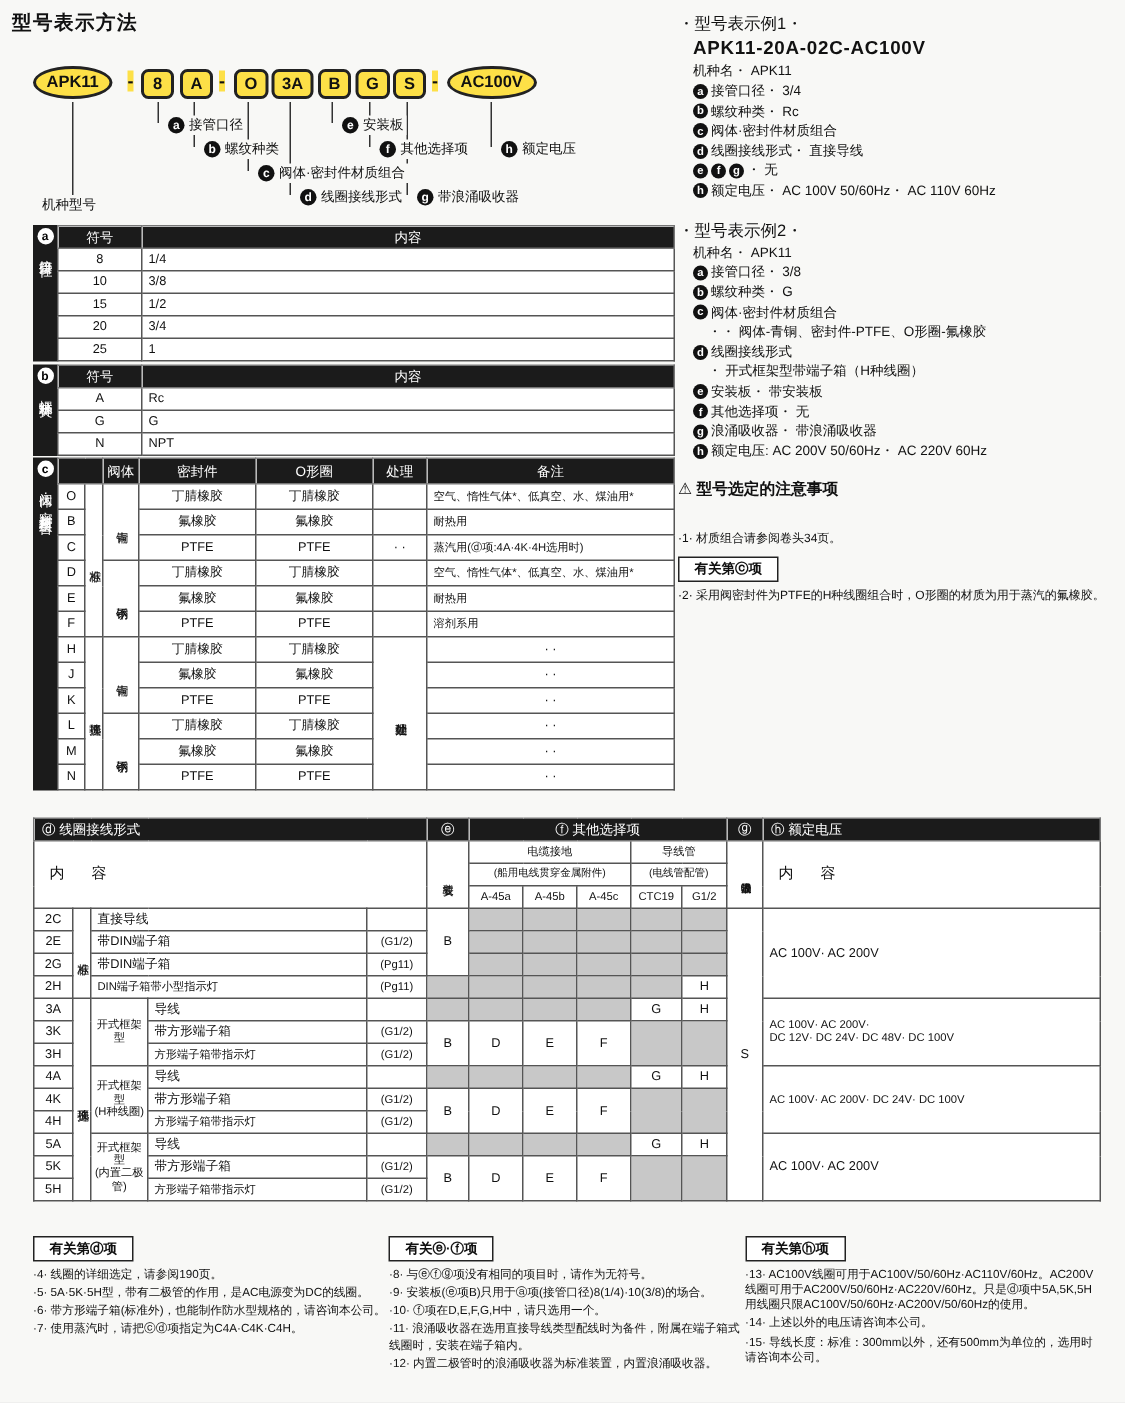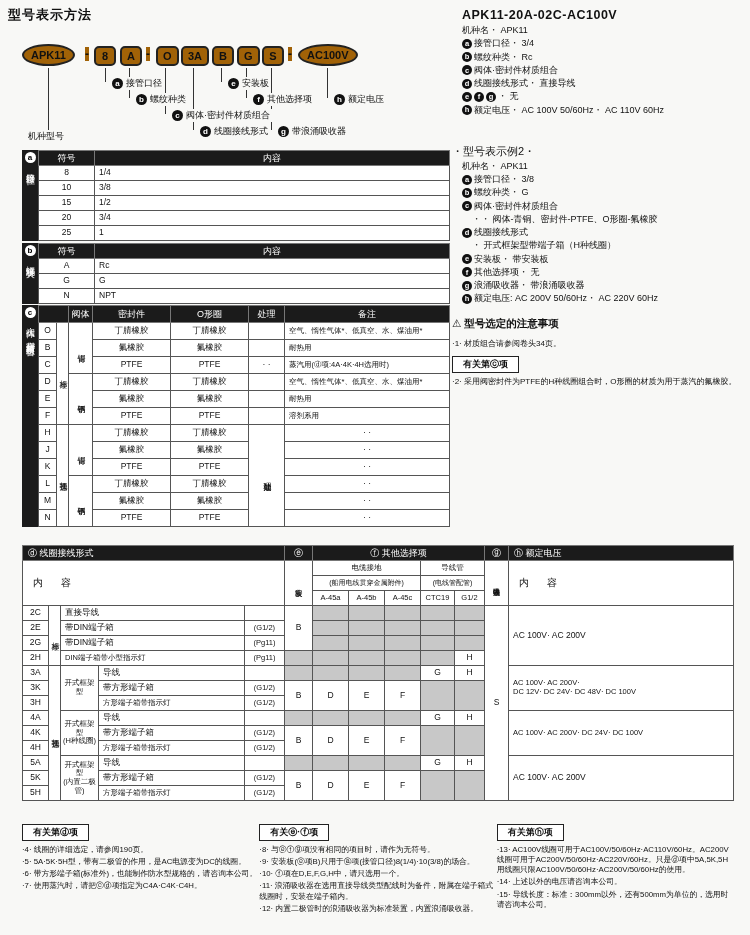--- a/index.html
+++ b/index.html
@@ -1,20 +1,20 @@
 <!DOCTYPE html>
 <html><head>
 <meta charset="utf-8">
 <style>
   html,body{margin:0;padding:0;background:#e8e8e8;font-family:"Liberation Sans","DejaVu Sans",sans-serif;}
   #page{position:relative;width:750px;height:935px;background:#f8f8f6;color:#111;overflow:hidden;}
   .title{position:absolute;left:8px;top:6px;font-size:13px;font-weight:bold;letter-spacing:1px;}
 
   
-  .seg{position:absolute;font-size:11px;font-weight:bold;background:#a16207;z-index:2;}
+  .seg{position:absolute;font-size:11px;font-weight:bold;background:#fde047;z-index:2;}
   .ell{border:2px solid #222;border-radius:50%;padding:3px 7px;}
   .box{border:2px solid #222;border-radius:5px;padding:2px 5px;min-width:8px;text-align:center;}
   .dash{font-size:12px;}
   .vline{position:absolute;width:0;border-left:1px solid #333;z-index:1;}
   .callout{position:absolute;display:flex;align-items:center;gap:3px;font-size:9px;white-space:nowrap;background:#f8f8f6;padding:0 2px;z-index:2;}
   .cl{display:inline-flex;align-items:center;justify-content:center;width:11px;height:11px;border-radius:50%;background:#111;color:#fff;font-size:8px;font-weight:bold;flex:0 0 auto;line-height:1;}
 
   
   .sec{position:absolute;display:flex;align-items:stretch;}
   .vbar{width:16px;background:#1b1b1b;color:#fff;display:flex;flex-direction:column;align-items:center;padding-top:2px;gap:3px;flex:0 0 16px;}
@@ -35,21 +35,21 @@
   td.pre{white-space:pre-line;}
   td.big{font-size:10px;letter-spacing:4px;padding-left:10px;text-align:left;}
 
   
   #rightcol{position:absolute;left:452px;top:6px;width:294px;font-size:9px;}
   .ex-heading{font-size:11px;margin:2px 0 1px 0;}
   .model{font-size:12.5px;font-weight:bold;margin:2px 0 3px 10px;letter-spacing:.5px;}
   .xline{display:flex;align-items:center;gap:2px;margin:2px 0 0 10px;line-height:1.25;}
   .xline .cl{width:10px;height:10px;font-size:7.5px;}
   .xline.ind{margin-left:20px;}
-  .warn-heading{font-size:10.5px;font-weight:bold;margin:12px 0 8px 0;}
+  .warn-heading{font-size:10.5px;font-weight:bold;margin:12px 0 21px 0;}
   .note{font-size:8px;line-height:1.3;margin-bottom:3px;}
   .fhead{border:1px solid #222;display:inline-block;padding:1px 10px;font-size:9px;font-weight:bold;margin:4px 0 4px 0;background:#fff;}
 
   
   #footnotes{position:absolute;left:22px;top:820px;width:712px;display:flex;}
   .fcol{flex:1;}
   .fcol .note{font-size:7.8px;line-height:1.3;margin-bottom:2px;}
 </style>
 </head>
 <body>
@@ -479,20 +479,21 @@
             <td>5H</td>
             <td class="left xs">方形端子箱带指示灯</td>
             <td class="xs">(G1/2)</td>
           </tr>
         </tbody>
     </table>
   </div>
 
   <div id="rightcol">
     <div>
+      <div class="ex-heading">・型号表示例1・</div>
       <div class="model">APK11-20A-02C-AC100V</div>
       <div>
           <div class="xline">
             <span>机种名・ APK11</span>
           </div>
           <div class="xline">
             <span class="cl">a</span>
             <span>接管口径・ 3/4</span>
           </div>
           <div class="xline">
@@ -512,21 +513,21 @@
             <span class="cl">f</span>
             <span class="cl">g</span>
             <span>・ 无</span>
           </div>
           <div class="xline">
             <span class="cl">h</span>
             <span>额定电压・ AC 100V 50/60Hz・ AC 110V 60Hz</span>
           </div>
         </div>
     </div>
-    <div style="margin-top:28px">
+    <div style="margin-top:13px">
       <div class="ex-heading">・型号表示例2・</div>
       <div>
           <div class="xline">
             <span>机种名・ APK11</span>
           </div>
           <div class="xline">
             <span class="cl">a</span>
             <span>接管口径・ 3/8</span>
           </div>
           <div class="xline">

